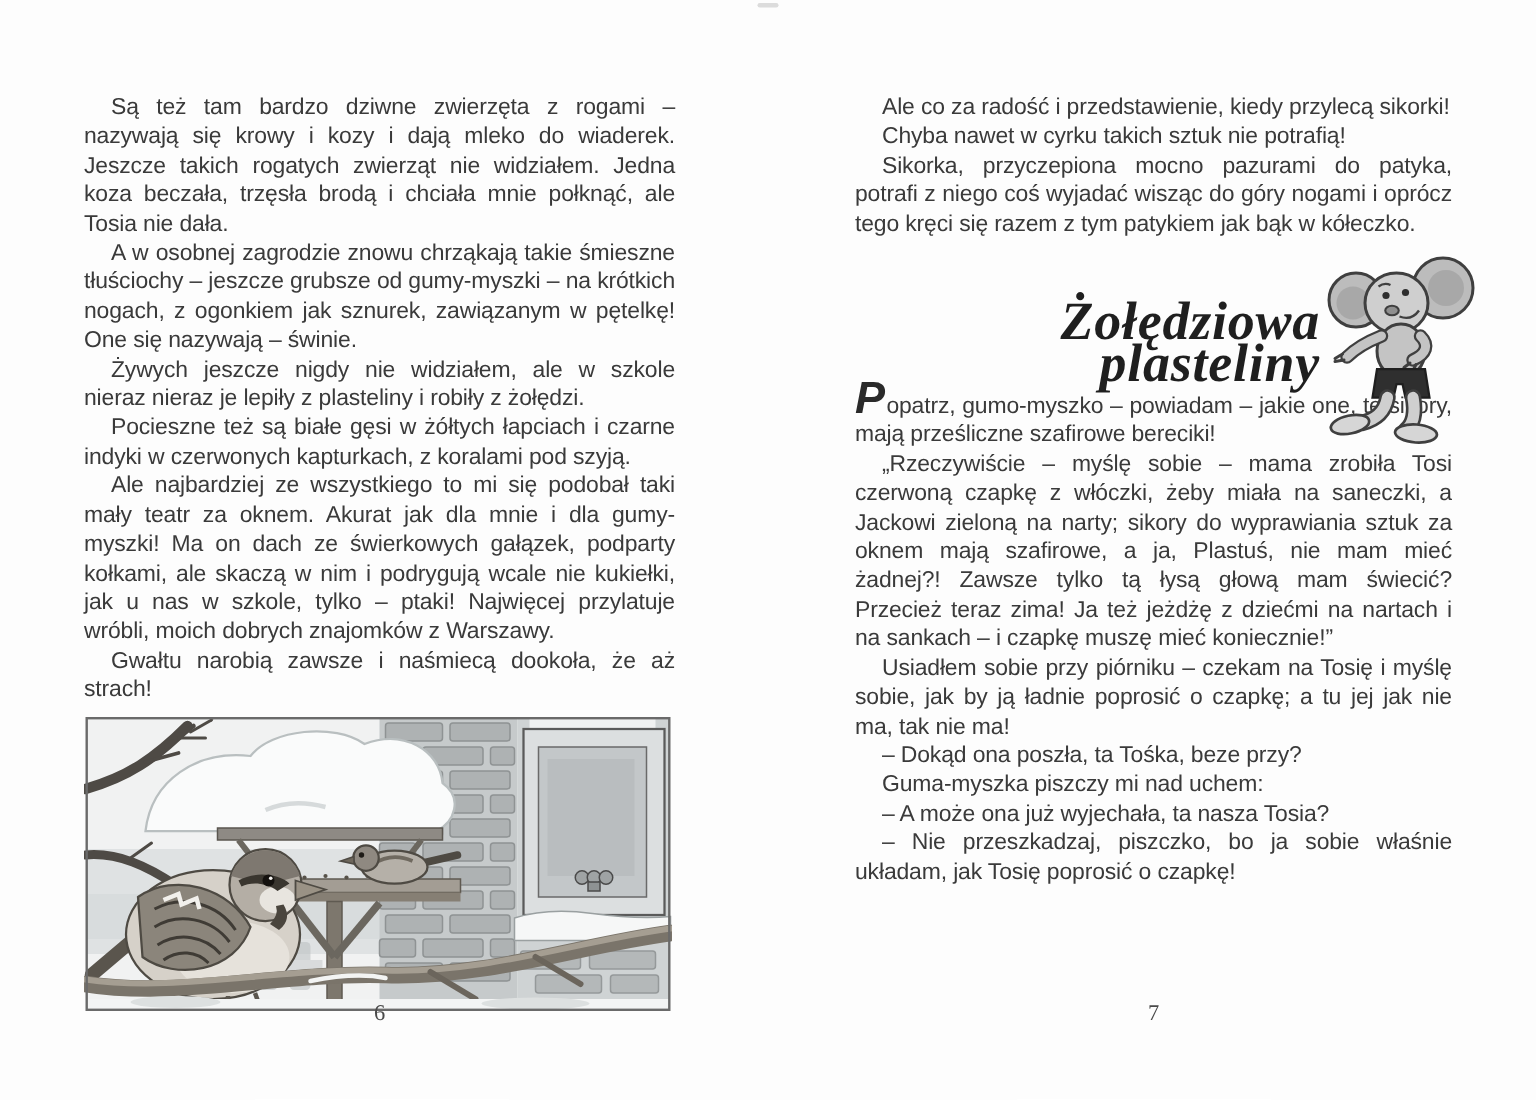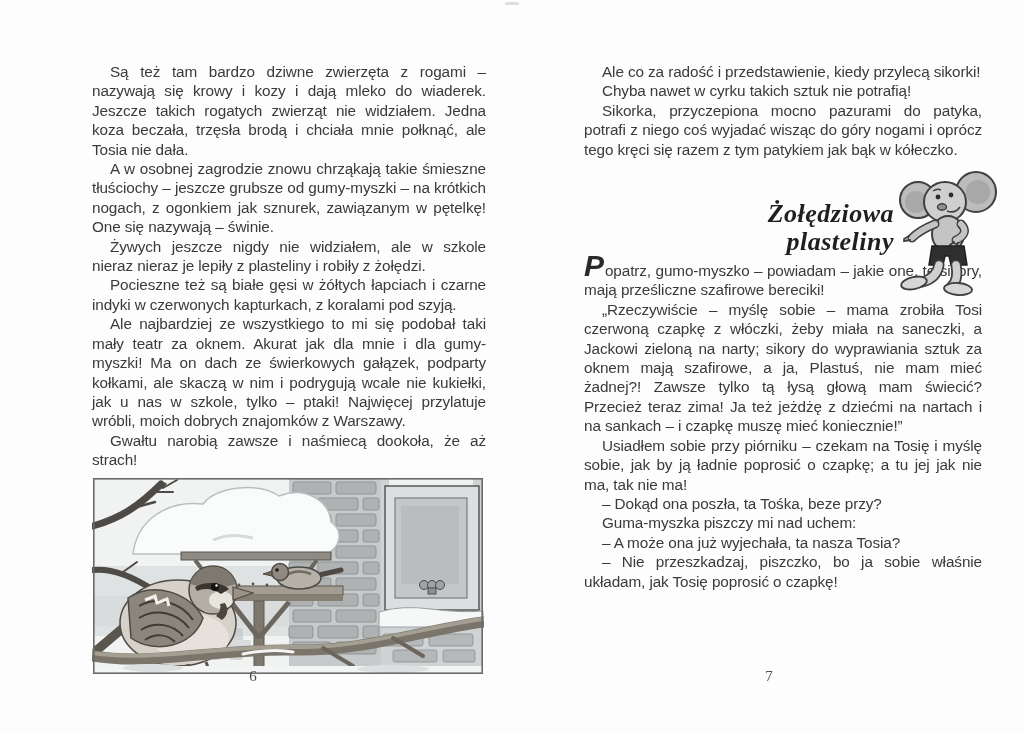--- a/index.html
+++ b/index.html
@@ -5,35 +5,35 @@
   html,body{margin:0;padding:0;background:#ffffff;}
   .spread{
     position:relative;width:1024px;height:733px;background:#fdfdfd;
     font-family:"Liberation Sans",sans-serif;color:#3a3a3a;overflow:hidden;
   }
   .top-mark{
     position:absolute;left:505px;top:2px;width:14px;height:3px;
     background:#dcdcdc;border-radius:2px;
   }
   .col{position:absolute;top:62px;}
-  .col-left{left:56px;width:394px;margin-left:36px;}
-  .col-right{left:570px;width:398px;margin-left:14px;}
+  .col-left{left:56px;width:394px;}
+  .col-right{left:570px;width:398px;}
   p.body{
     margin:0;font-size:15.3px;line-height:19.4px;text-align:justify;
     text-indent:18px;letter-spacing:-0.1px;
   }
   p.body.no-indent{text-indent:0;}
   .initial{
     font-size:30px;font-weight:bold;font-style:italic;line-height:0;
     margin-right:1px;color:#2a2a2a;
   }
   .chapter-heading{
     margin-top:41px;margin-bottom:5px;text-align:right;padding-right:88px;
     font-family:"Liberation Serif",serif;font-style:italic;font-weight:bold;
-    font-size:26px;line-height:28px;color:#1f1f1f;letter-spacing:0.5px;
+    font-size:36px;line-height:28px;color:#1f1f1f;letter-spacing:0.5px;
   }
   .chapter-heading span{display:block;}
   .illustration-frame{margin-top:8px;}
   .mouse-illustration{position:absolute;left:314px;top:104px;width:104px;height:130px;}
   .pagenum{
     position:absolute;top:668px;text-align:center;
     font-family:"Liberation Serif",serif;font-size:15px;color:#4a4a4a;
   }
   .pagenum-left{left:56px;width:394px;}
   .pagenum-right{left:570px;width:398px;}

